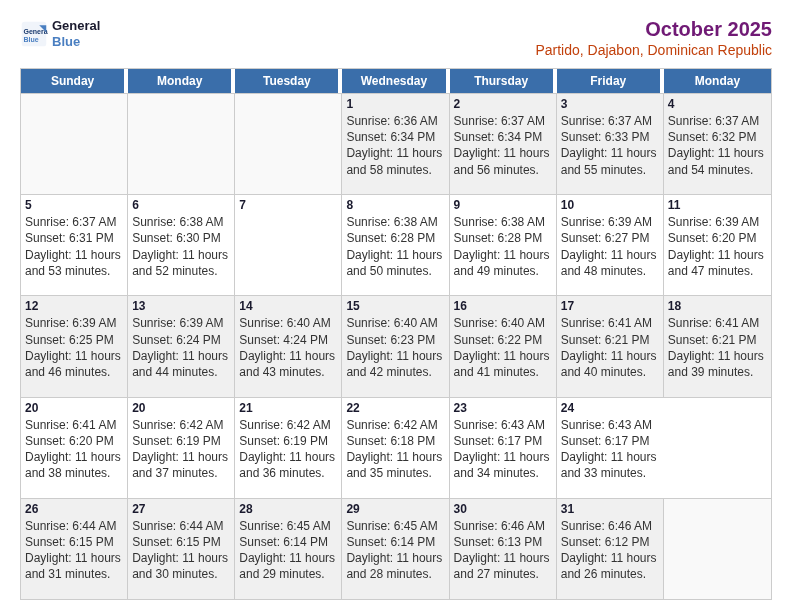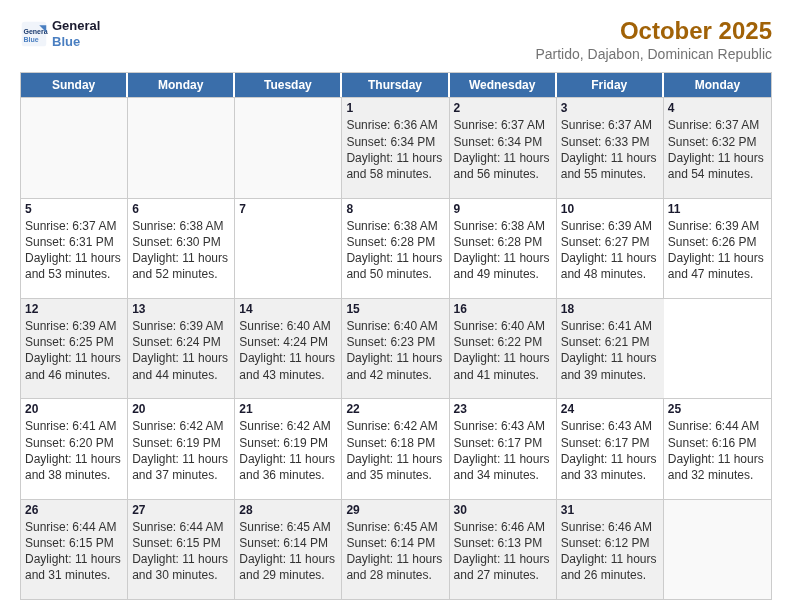--- a/index.html
+++ b/index.html
@@ -38,48 +38,48 @@
       color: #4a7fc1;
     }
     .logo-icon {
       width: 28px;
       height: 28px;
     }
     .title-block {
       text-align: right;
     }
     .month-title {
-      font-size: 24px;
+      font-size: 20px;
       font-weight: bold;
-      color: #a16207;
+      color: #701a75;
       line-height: 1.1;
     }
     .subtitle {
       font-size: 14px;
-      color: #737373;
+      color: #c2410c;
       margin-top: 2px;
     }
     .calendar {
       flex: 1;
       display: flex;
       flex-direction: column;
       border: 1px solid #ccc;
     }
     .cal-header {
       display: grid;
       grid-template-columns: repeat(7, 1fr);
       background: #3a6eaa;
     }
     .cal-header-cell {
       color: #fff;
       font-size: 12px;
       font-weight: bold;
       text-align: center;
       padding: 5px 2px;
-      border-right: 2px solid #ffffff;
+      border-right: 4px solid #ffffff;
     }
     .cal-header-cell:last-child {
       border-right: none;
     }
     .cal-body {
       flex: 1;
       display: flex;
       flex-direction: column;
     }
     .cal-row {
@@ -140,22 +140,22 @@
       <div class="month-title">October 2025</div>
       <div class="subtitle">Partido, Dajabon, Dominican Republic</div>
     </div>
   </div>
 
   <div class="calendar">
     <div class="cal-header">
     <div class="cal-header-cell">Sunday</div>
         <div class="cal-header-cell">Monday</div>
         <div class="cal-header-cell">Tuesday</div>
+        <div class="cal-header-cell">Wednesday</div>
         <div class="cal-header-cell">Thursday</div>
-        <div class="cal-header-cell">Wednesday</div>
         <div class="cal-header-cell">Friday</div>
         <div class="cal-header-cell">Monday</div>
       </div>
     <div class="cal-body">
     <div class="cal-row">
           <div class="cal-cell empty"></div>
           <div class="cal-cell empty"></div>
           <div class="cal-cell empty"></div>
           <div class="cal-cell shaded">
             <span class="day-num">1</span>
@@ -221,21 +221,21 @@
           <div class="cal-cell">
             <span class="day-num">10</span>
             <div class="cell-info">Sunrise: 6:39 AM
 Sunset: 6:27 PM
 Daylight: 11 hours
 and 48 minutes.</div>
           </div>
           <div class="cal-cell">
             <span class="day-num">11</span>
             <div class="cell-info">Sunrise: 6:39 AM
-Sunset: 6:26 PM
+Sunset: 6:20 PM
 Daylight: 11 hours
 and 47 minutes.</div>
           </div>
         </div>
         <div class="cal-row">
           <div class="cal-cell shaded">
             <span class="day-num">12</span>
             <div class="cell-info">Sunrise: 6:39 AM
 Sunset: 6:25 PM
 Daylight: 11 hours
@@ -263,20 +263,27 @@
 and 42 minutes.</div>
           </div>
           <div class="cal-cell shaded">
             <span class="day-num">16</span>
             <div class="cell-info">Sunrise: 6:40 AM
 Sunset: 6:22 PM
 Daylight: 11 hours
 and 41 minutes.</div>
           </div>
           <div class="cal-cell shaded">
+            <span class="day-num">17</span>
+            <div class="cell-info">Sunrise: 6:41 AM
+Sunset: 6:21 PM
+Daylight: 11 hours
+and 40 minutes.</div>
+          </div>
+          <div class="cal-cell shaded">
             <span class="day-num">18</span>
             <div class="cell-info">Sunrise: 6:41 AM
 Sunset: 6:21 PM
 Daylight: 11 hours
 and 39 minutes.</div>
           </div>
         </div>
         <div class="cal-row">
           <div class="cal-cell">
             <span class="day-num">20</span>
@@ -312,27 +319,20 @@
 Sunset: 6:17 PM
 Daylight: 11 hours
 and 34 minutes.</div>
           </div>
           <div class="cal-cell">
             <span class="day-num">24</span>
             <div class="cell-info">Sunrise: 6:43 AM
 Sunset: 6:17 PM
 Daylight: 11 hours
 and 33 minutes.</div>
-          </div>
-          <div class="cal-cell">
-            <span class="day-num">25</span>
-            <div class="cell-info">Sunrise: 6:44 AM
-Sunset: 6:16 PM
-Daylight: 11 hours
-and 32 minutes.</div>
           </div>
         </div>
         <div class="cal-row">
           <div class="cal-cell shaded">
             <span class="day-num">26</span>
             <div class="cell-info">Sunrise: 6:44 AM
 Sunset: 6:15 PM
 Daylight: 11 hours
 and 31 minutes.</div>
           </div>

